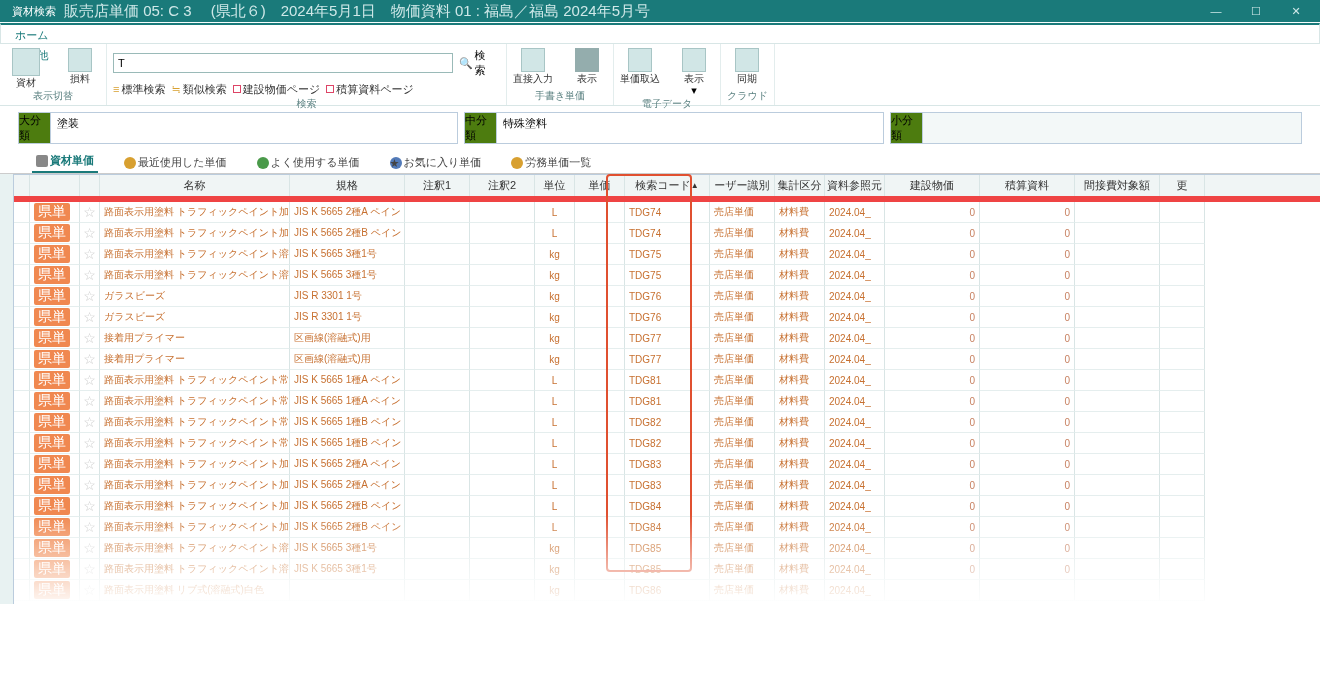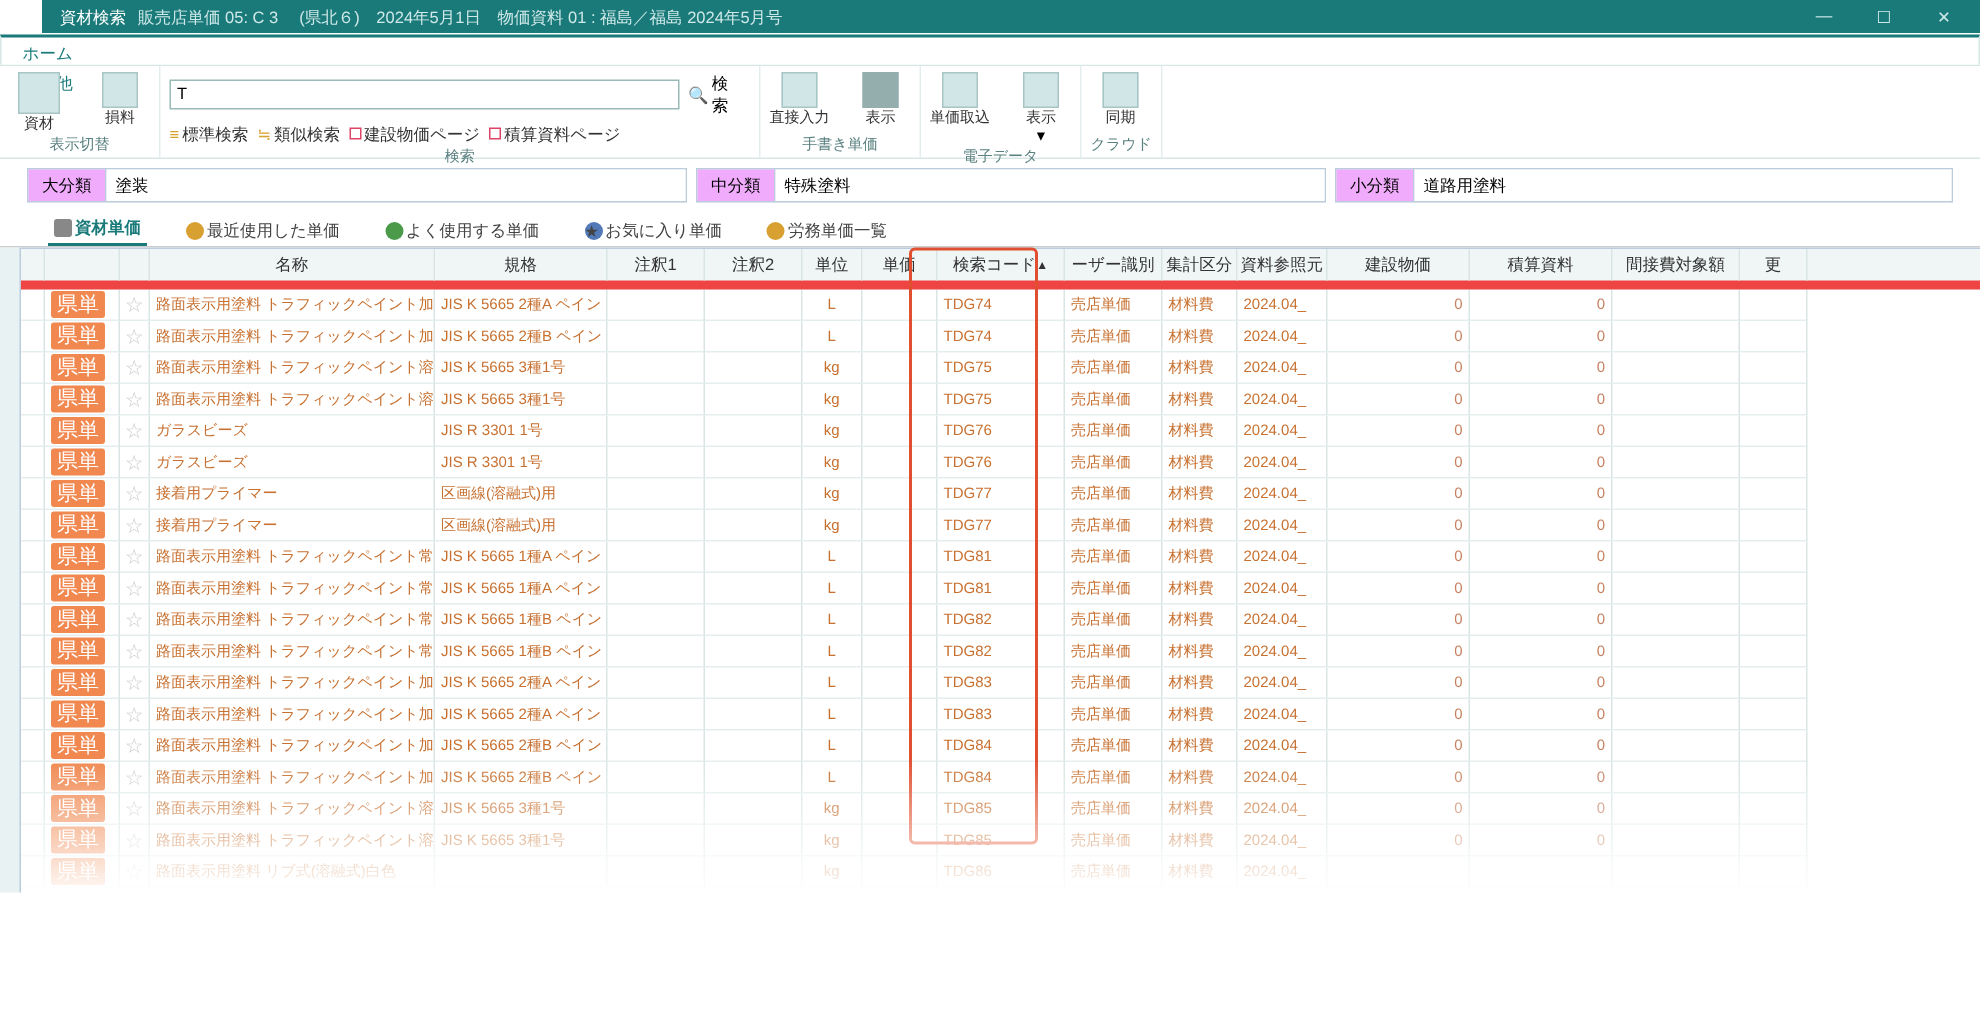--- a/index.html
+++ b/index.html
@@ -1,19 +1,19 @@
 <!DOCTYPE html>
 <html><head>
 <meta charset="utf-8">
 <style>
 * { margin:0; padding:0; box-sizing:border-box; font-family:"Meiryo","MS PGothic",sans-serif; font-size:11px; }
 body { background:#fff; width:1320px; height:679px; overflow:hidden; }
-.titlebar { background:#1a7a7a; color:#fff; height:22px; display:flex; align-items:center; padding:0 4px;margin-left:28px; }
+.titlebar { background:#1a7a7a; color:#fff; height:22px; display:flex; align-items:center; padding:0 4px; }
 .titlebar .title { flex:0 0 auto; padding:0 8px; }
-.titlebar .sub { flex:1; color:#cfe8e8; font-size:11px; }
+.titlebar .sub { flex:1; color:#cfe8e8; font-size:15px; }
 .titlebar .winbtns { display:flex; }
 .titlebar .winbtn { width:40px; height:22px; display:flex; align-items:center; justify-content:center; color:#cfe8e8; }
 .tabs { background:#f7fdfd; border-bottom:1px solid #d8e6e6; height:22px; display:flex;flex-direction:column; }
 .tab { padding:3px 14px 0 14px; color:#1a7a7a; border:1px solid transparent; border-bottom:none; margin-top:1px; }
 .tab.active { background:#fff; border-color:#d8e6e6; border-top:2px solid #1a7a7a; }
 .ribbon { background:#fff; display:flex; height:62px; border-bottom:1px solid #d8e6e6; }
 .rgroup { border-right:1px solid #e3eded; padding:4px 6px 2px 6px; display:flex; flex-direction:column; }
 .rgroup .tools { display:flex; gap:14px; flex:1; align-items:flex-start; }
 .rgroup .lbl { text-align:center; font-size:10px; color:#5a8080; }
 .vbtn { display:flex; flex-direction:column; align-items:center; width:40px; }
@@ -25,21 +25,21 @@
 .searchrow input { width:345px; height:20px; border:1px solid #9abab8; padding:0 4px; }
 .searchbtn { display:flex; align-items:center; gap:2px; padding:0 4px; }
 .linkrow { display:flex; gap:6px; margin-top:4px; align-items:center; color:#333; font-size:10px; }
 .linkrow .sq { width:8px; height:8px; border:1px solid #d46; display:inline-block; margin-right:2px; }
 .linkrow .eq { color:#d8a030; margin-right:2px; }
 .filters { display:flex; gap:6px; padding:6px 18px; }
 .filters .cell { display:flex; border:1px solid #bcd; background:#f3f8f8; }
 .filters .cell.l { flex:0 0 440px; }
 .filters .cell.m { flex:0 0 420px; }
 .filters .cell.r { flex:1; }
-.filters .flabel { width:52px; display:flex; align-items:center; justify-content:center; background:#f0abfc; border-right:1px solid #bcd; }
+.filters .flabel { width:32px; display:flex; align-items:center; justify-content:center; background:#4d7c0f; border-right:1px solid #bcd; }
 .filters .fval { flex:1; padding:3px 6px; background:#fff; }
 .subtabs { display:flex; gap:22px; padding:0 32px; border-bottom:1px solid #ccc; align-items:flex-end; height:24px; }
 .subtab { display:flex; align-items:center; gap:2px; padding:3px 4px; color:#444; }
 .subtab.active { border-bottom:2px solid #1a7a7a; font-weight:bold; color:#1a7a7a; }
 .mini { width:12px; height:12px; border-radius:50%; background:#d8a030; display:inline-block; }
 .mini.g { background:#4a9a4a; }
 .mini.b { background:#527ab8; }
 .mini.s { background:#888; border-radius:2px; }
 .gridwrap { position:relative; height:430px; }
 .grid { display:grid; grid-template-columns: 16px 50px 20px 190px 115px 65px 65px 40px 50px 85px 65px 50px 60px 95px 95px 85px 45px; }
@@ -141,21 +141,20 @@
   <div class="cell l">
       <div class="flabel">大分類</div>
       <div class="fval">塗装</div>
     </div>
   <div class="cell m">
       <div class="flabel">中分類</div>
       <div class="fval">特殊塗料</div>
     </div>
   <div class="cell r">
       <div class="flabel">小分類</div>
-      <div class="fval">道路用塗料</div>
     </div>
 </div>
 
 <div class="subtabs">
   <div class="subtab active">
       <span class="mini s"></span>
       <span>資材単価</span>
     </div>
   <div class="subtab">
       <span class="mini"></span>

